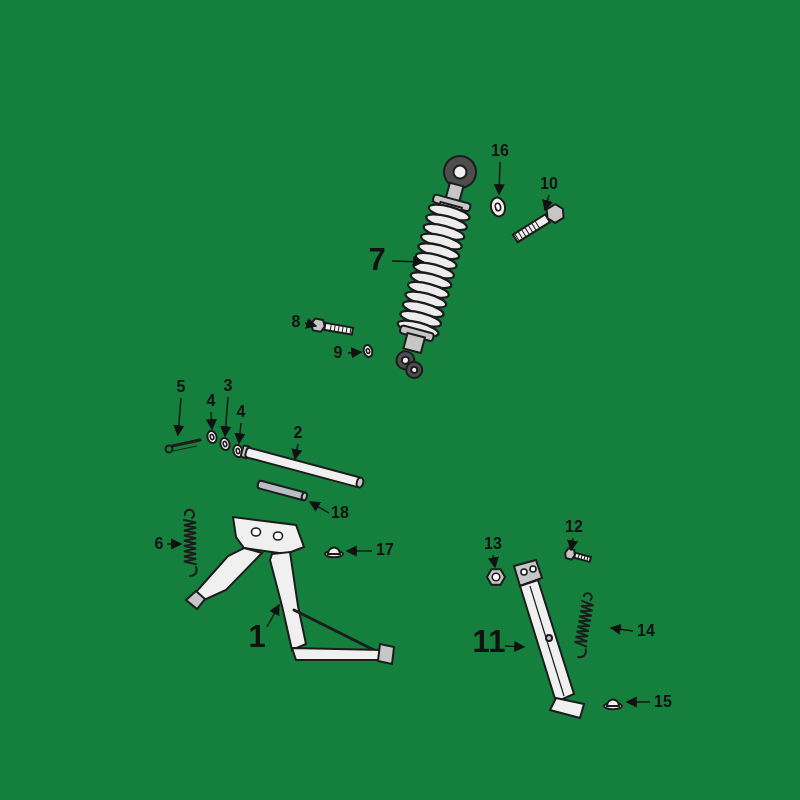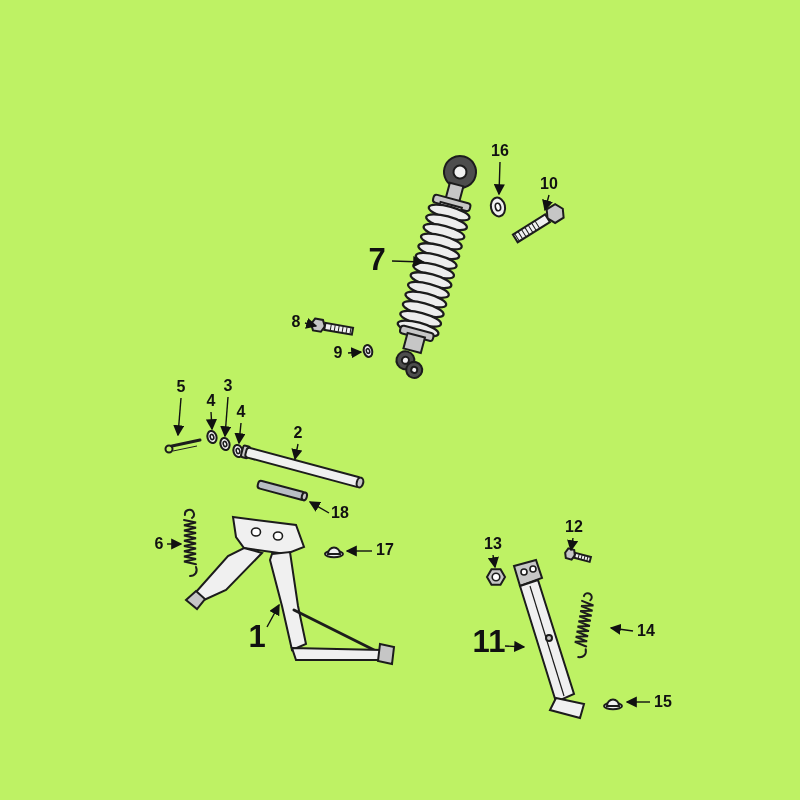--- a/index.html
+++ b/index.html
@@ -1,16 +1,16 @@
 <!DOCTYPE html>
 <html><head>
 <meta charset="utf-8">
 <style>
   html,body{margin:0;padding:0;background:#ffffff;}
-  .stage{position:relative;width:800px;height:800px;background:#bef264;overflow:hidden;
+  .stage{position:relative;width:800px;height:800px;background:#15803d;overflow:hidden;
          font-family:"Liberation Sans",sans-serif;}
   svg{display:block;width:800px;height:800px;}
   .light{fill:#f0f0f0;stroke:#1c1c1c;stroke-width:2;}
   .mid{fill:#c6c6c6;stroke:#1c1c1c;stroke-width:2;}
   .dark{fill:#4d4d4d;stroke:#1c1c1c;stroke-width:2;}
   .coil{fill:#ededed;stroke:#1c1c1c;stroke-width:2.3;}
   .wire{fill:none;stroke:#1c1c1c;stroke-width:2;stroke-linecap:round;}
   .tick{stroke:#1c1c1c;stroke-width:1;}
   .hole{fill:#ffffff;stroke:#1c1c1c;stroke-width:1.6;}
   .ridge{stroke:#1c1c1c;stroke-width:1.2;}

